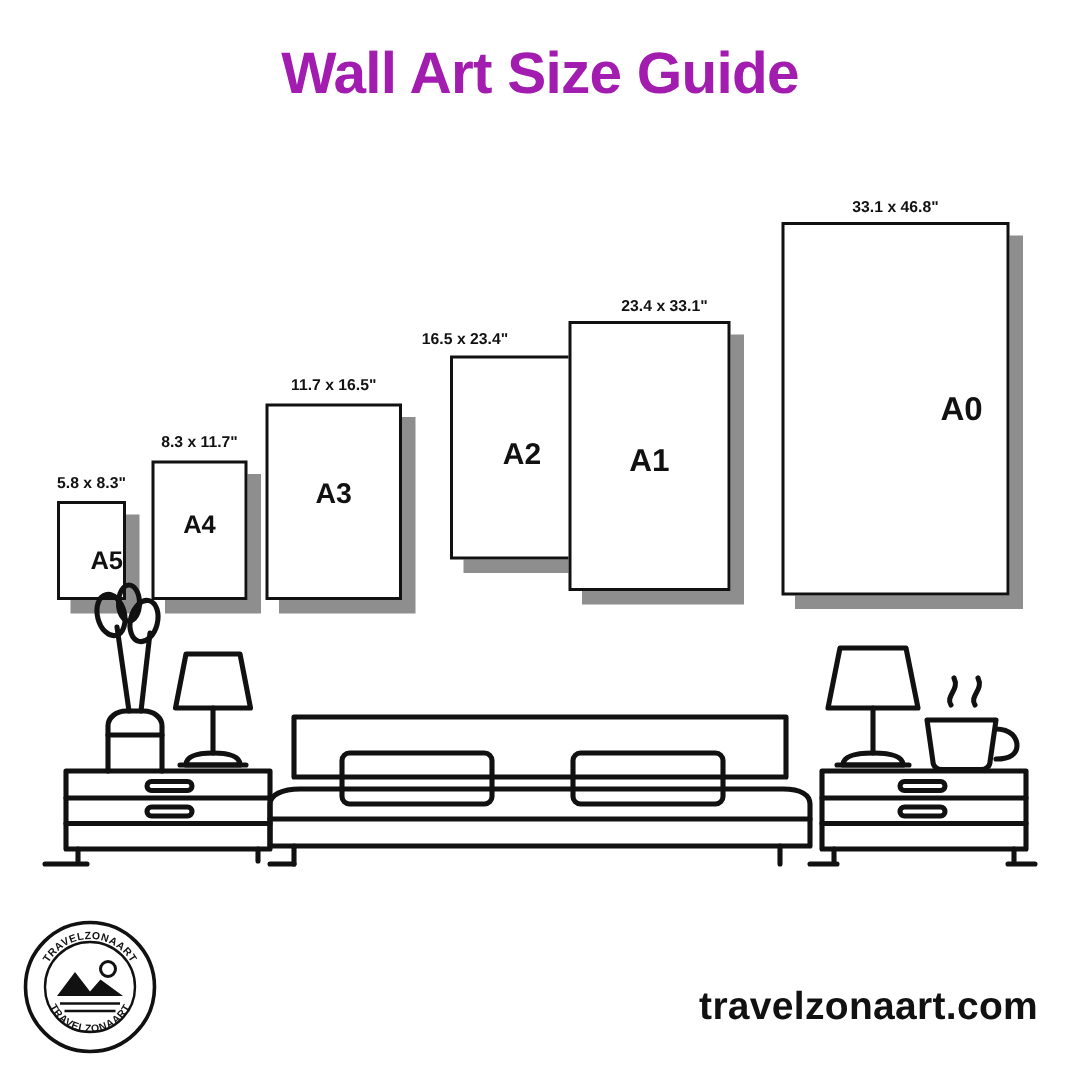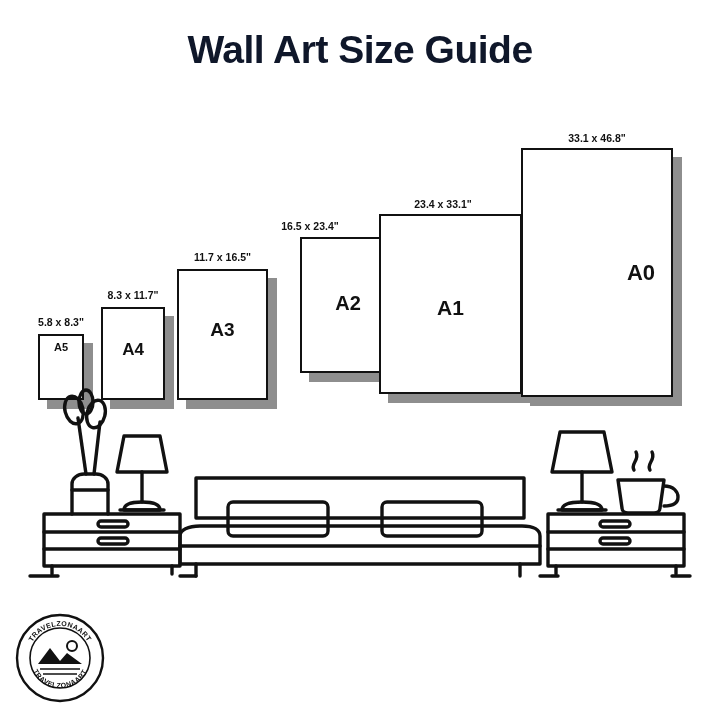--- a/index.html
+++ b/index.html
@@ -22,21 +22,21 @@
   }
   .title {
     position: absolute;
     top: 28px;
     left: 0;
     width: 720px;
     text-align: center;
     font-size: 39px;
     font-weight: bold;
     letter-spacing: -0.5px;
-    color: #0f172a;
+    color: #a21caf;
   }
 
   
   .sizes {
     position: absolute;
     left: 0;
     top: 110px;
     width: 720px;
     height: 290px;
   }
@@ -110,21 +110,21 @@
 
 <div class="page">
 
   <div class="title">Wall Art Size Guide</div>
 
   <div class="sizes">
 
     <div class="size-item" style="left:38px; width:46px; height:290px;">
       <div class="size-label" style="bottom:72px;">5.8 x 8.3"</div>
       <div class="frame" style="width:46px; height:66px;">
-        <div class="frame-name" style="top:5px; font-size:11px;">A5</div>
+        <div class="frame-name" style="top:28px; font-size:17px;text-align:right;">A5</div>
       </div>
     </div>
 
     <div class="size-item" style="left:101px; width:64px; height:290px;">
       <div class="size-label" style="bottom:99px;">8.3 x 11.7"</div>
       <div class="frame" style="width:64px; height:93px;">
         <div class="frame-name" style="top:31px; font-size:17px;">A4</div>
       </div>
     </div>
 
@@ -137,21 +137,21 @@
 
     <div class="size-item" style="left:262px; width:96px; height:290px;">
       <div class="size-label" style="bottom:168px;">16.5 x 23.4"</div>
       <div class="frame" style="width:96px; height:136px; bottom:27px;margin-left:38px;">
         <div class="frame-name" style="top:53px; font-size:20px;">A2</div>
       </div>
     </div>
 
     <div class="size-item" style="left:379px; width:128px; height:290px;">
       <div class="size-label" style="bottom:190px;">23.4 x 33.1"</div>
-      <div class="frame" style="width:143px; height:180px; bottom:6px;">
+      <div class="frame" style="width:108px; height:180px; bottom:6px;">
         <div class="frame-name" style="top:80px; font-size:21px;">A1</div>
       </div>
     </div>
 
     <div class="size-item" style="left:521px; width:152px; height:290px;">
       <div class="size-label" style="bottom:256px;">33.1 x 46.8"</div>
       <div class="frame" style="width:152px; height:249px; bottom:3px;">
         <div class="frame-name" style="top:110px; font-size:22px;margin-left:44px;">A0</div>
       </div>
     </div>
@@ -229,20 +229,21 @@
           <path d="M618 102 L664 102 L660 130 C660 133 657 135 654 135 L628 135 C625 135 622 133 622 130 Z"></path>
           <path d="M664 108 C674 108 678 114 678 119 C678 124 674 128 664 128"></path>
           <path d="M634 92 C630 86 640 82 636 74"></path>
           <path d="M650 92 C646 86 656 82 652 74"></path>
         </g>
 
       </g>
     </svg>
   </div>
 
+  <div class="footer-url">travelzonaart.com</div>
 
   <div class="logo">
     <svg width="92" height="92" viewBox="0 0 92 92" xmlns="http://www.w3.org/2000/svg">
       <circle cx="46" cy="46" r="43" fill="none" stroke="#111" stroke-width="2.4"></circle>
       <circle cx="46" cy="46" r="30" fill="none" stroke="#111" stroke-width="1.6"></circle>
 
       <g stroke="#111" stroke-width="2" fill="none" stroke-linejoin="round">
         <circle cx="58" cy="34" r="5"></circle>
         <path d="M24 52 L36 36 L46 49 L53 41 L68 52 Z" fill="#111" stroke="none"></path>
         <path d="M26 57 L66 57" stroke-width="1.6"></path>

